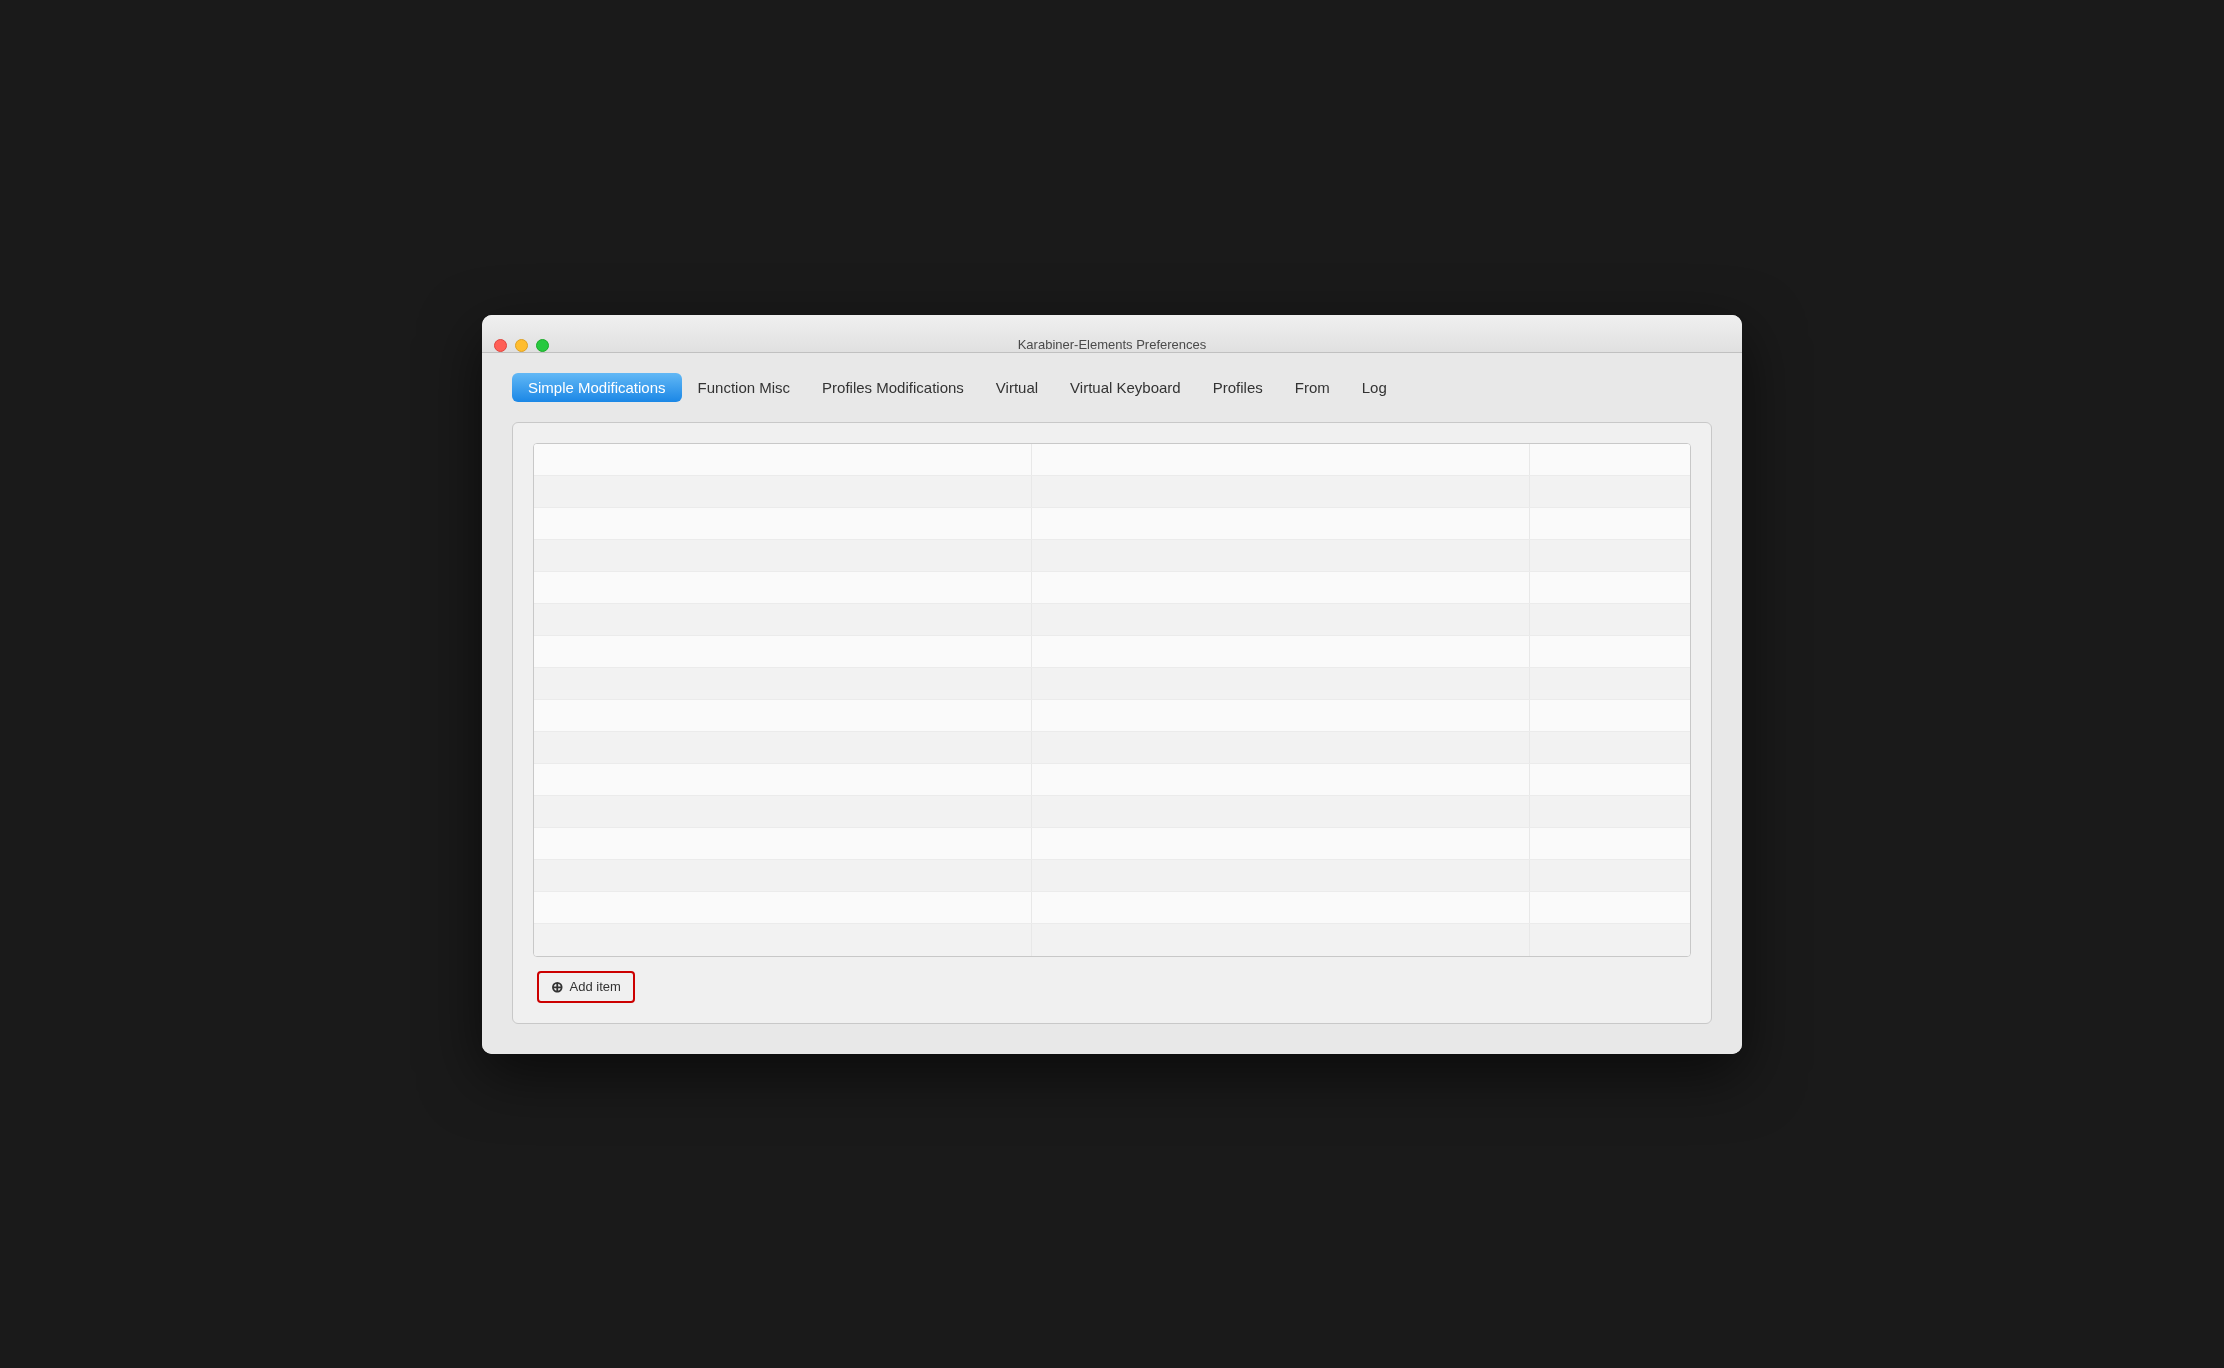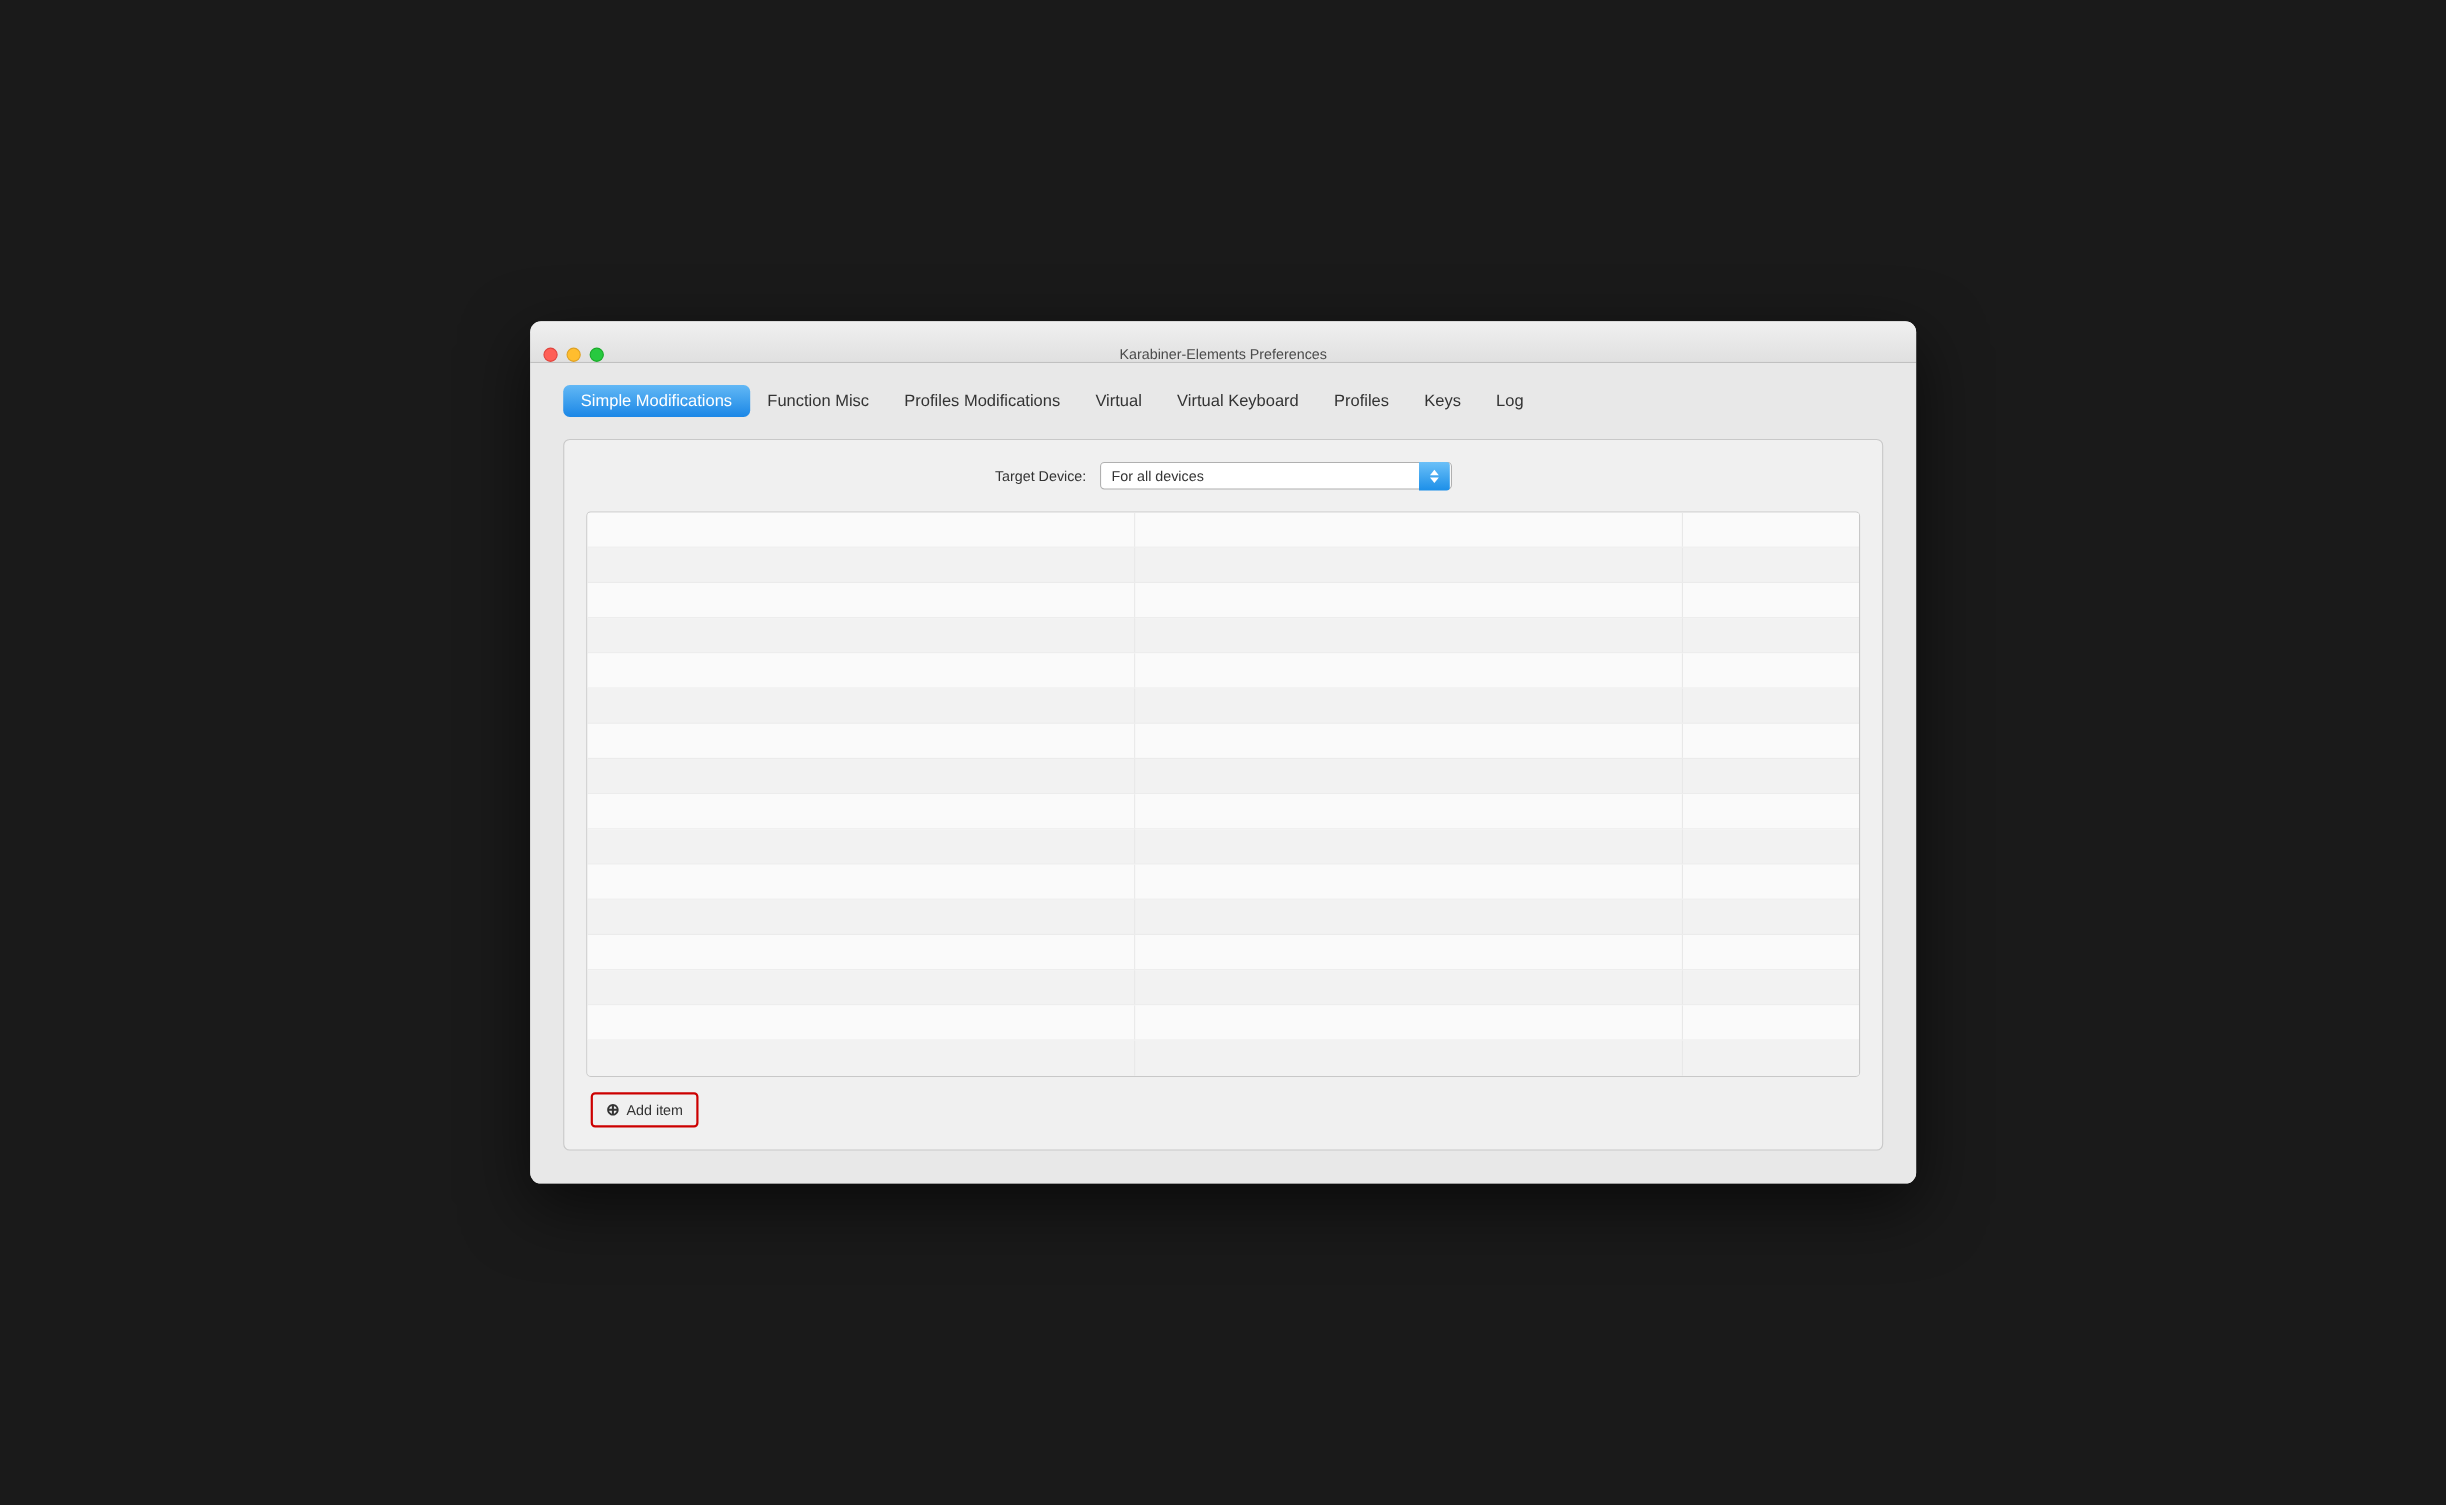--- a/index.html
+++ b/index.html
@@ -287,38 +287,26 @@
 
   <div class="content-area">
 
     <div class="tabs-row">
       <button class="tab active">Simple Modifications</button>
       <button class="tab">Function Misc</button>
       <button class="tab">Profiles Modifications</button>
       <button class="tab">Virtual</button>
       <button class="tab">Virtual Keyboard</button>
       <button class="tab">Profiles</button>
-      <button class="tab">Keys</button>
+      <button class="tab">From</button>
       <button class="tab">Log</button>
     </div>
 
     <div class="main-panel">
 
-      <div class="target-device-row">
-        <span class="target-device-label">Target Device:</span>
-        <div class="device-select-wrapper">
-          <select class="device-select">
-            <option value="For all devices">For all devices</option>
-          </select>
-          <div class="select-arrow">
-            <div class="arrow-up"></div>
-            <div class="arrow-down"></div>
-          </div>
-        </div>
-      </div>
 
       <div class="table-container">
 
         <div class="table-row">
           <div class="row-cell"></div>
           <div class="row-cell"></div>
           <div class="row-cell-action"></div>
         </div>
         <div class="table-row">
           <div class="row-cell"></div>

